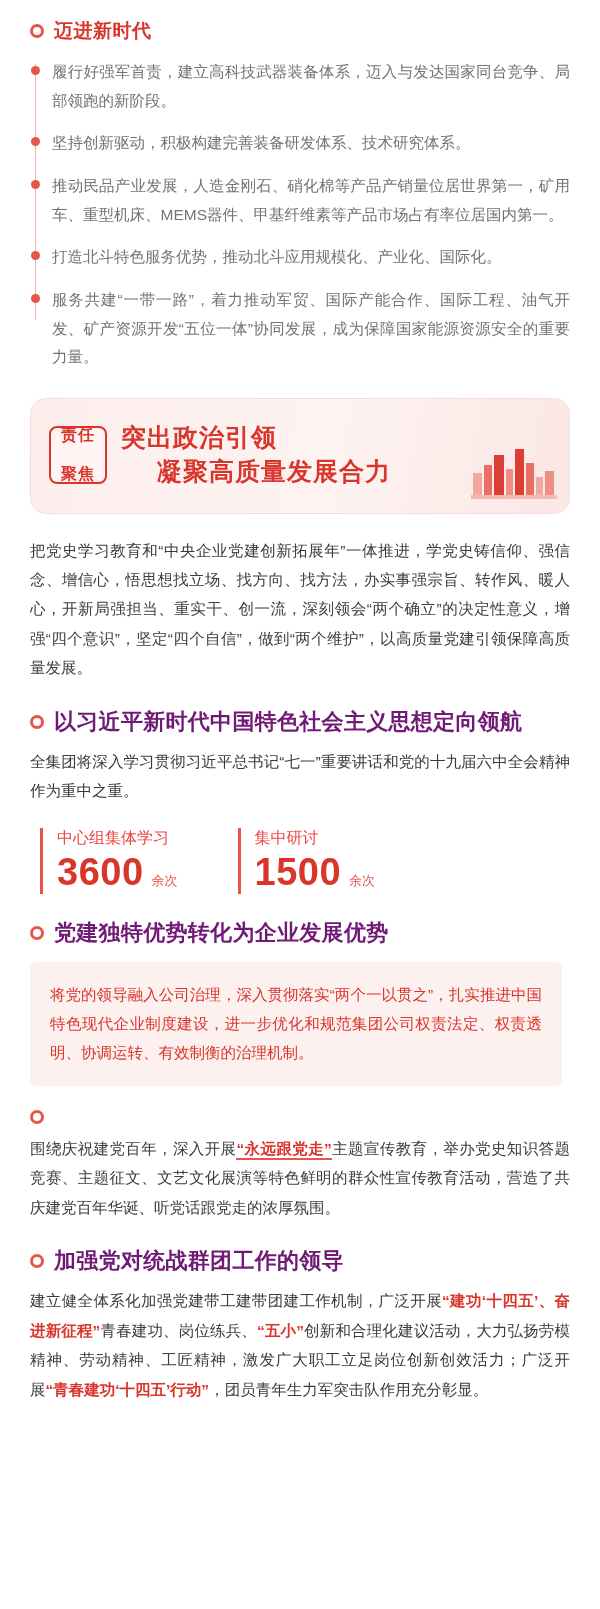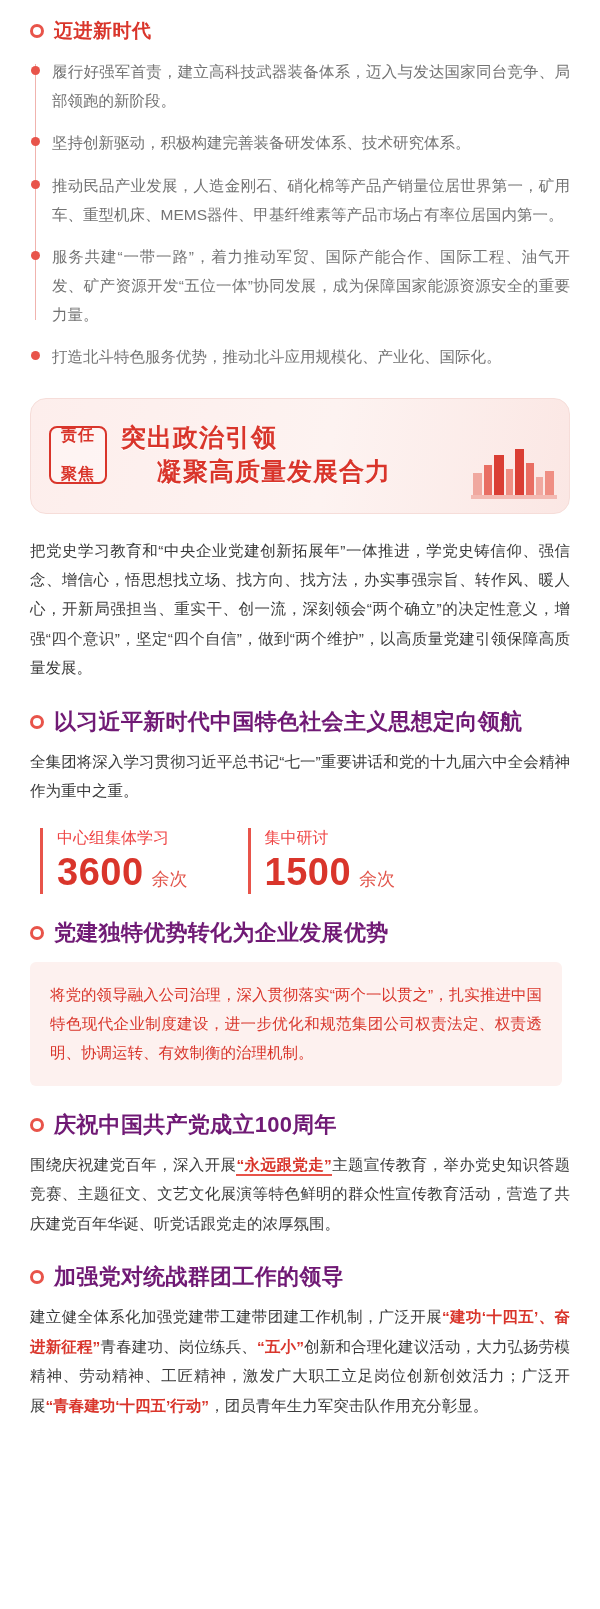--- a/index.html
+++ b/index.html
@@ -184,21 +184,21 @@
     align-items: baseline;
     gap: 8px;
   }
   .stat .num {
     font-size: 38px;
     font-weight: bold;
     color: #d9352b;
     letter-spacing: 0.5px;
   }
   .stat .unit {
-    font-size: 18px;
+    font-size: 13px;
     color: #e2564c;
   }
 
   
   .hl-box {
     background: #fdf1ef;
     border-radius: 6px;
     padding: 18px 20px;
     margin: 14px 8px 8px 0;
   }
@@ -238,25 +238,25 @@
     <div class="tl-item">
       <span class="dot"></span>
       <p>坚持创新驱动，积极构建完善装备研发体系、技术研究体系。</p>
     </div>
     <div class="tl-item">
       <span class="dot"></span>
       <p>推动民品产业发展，人造金刚石、硝化棉等产品产销量位居世界第一，矿用车、重型机床、MEMS器件、甲基纤维素等产品市场占有率位居国内第一。</p>
     </div>
     <div class="tl-item">
       <span class="dot"></span>
+      <p>打造北斗特色服务优势，推动北斗应用规模化、产业化、国际化。</p>
+    </div>
+    <div class="tl-item">
+      <span class="dot"></span>
       <p>服务共建“一带一路”，着力推动军贸、国际产能合作、国际工程、油气开发、矿产资源开发“五位一体”协同发展，成为保障国家能源资源安全的重要力量。</p>
-    </div>
-    <div class="tl-item">
-      <span class="dot"></span>
-      <p>打造北斗特色服务优势，推动北斗应用规模化、产业化、国际化。</p>
     </div>
   </div>
 
   <div class="banner">
     <div class="banner-inner">
       <div class="badge">
         <span>责任</span>
         <span>聚焦</span>
       </div>
       <div class="banner-title">
@@ -307,21 +307,20 @@
   <div class="sub-head">
     <span class="bullet"></span>
     <span class="title">党建独特优势转化为企业发展优势</span>
   </div>
   <div class="hl-box">
     <p>将党的领导融入公司治理，深入贯彻落实“两个一以贯之”，扎实推进中国特色现代企业制度建设，进一步优化和规范集团公司权责法定、权责透明、协调运转、有效制衡的治理机制。</p>
   </div>
 
   <div class="sub-head">
     <span class="bullet"></span>
-    <span class="title">庆祝中国共产党成立100周年</span>
   </div>
   <p class="para"><span>围绕庆祝建党百年，深入开展</span><span class="em-u">“永远跟党走”</span><span>主题宣传教育，举办党史知识答题竞赛、主题征文、文艺文化展演等特色鲜明的群众性宣传教育活动，营造了共庆建党百年华诞、听党话跟党走的浓厚氛围。</span></p>
 
   <div class="sub-head">
     <span class="bullet"></span>
     <span class="title">加强党对统战群团工作的领导</span>
   </div>
   <p class="para"><span>建立健全体系化加强党建带工建带团建工作机制，广泛开展</span><span class="em">“建功‘十四五’、奋进新征程”</span><span>青春建功、岗位练兵、</span><span class="em">“五小”</span><span>创新和合理化建议活动，大力弘扬劳模精神、劳动精神、工匠精神，激发广大职工立足岗位创新创效活力；广泛开展</span><span class="em">“青春建功‘十四五’行动”</span><span>，团员青年生力军突击队作用充分彰显。</span></p>
 
 </div>

